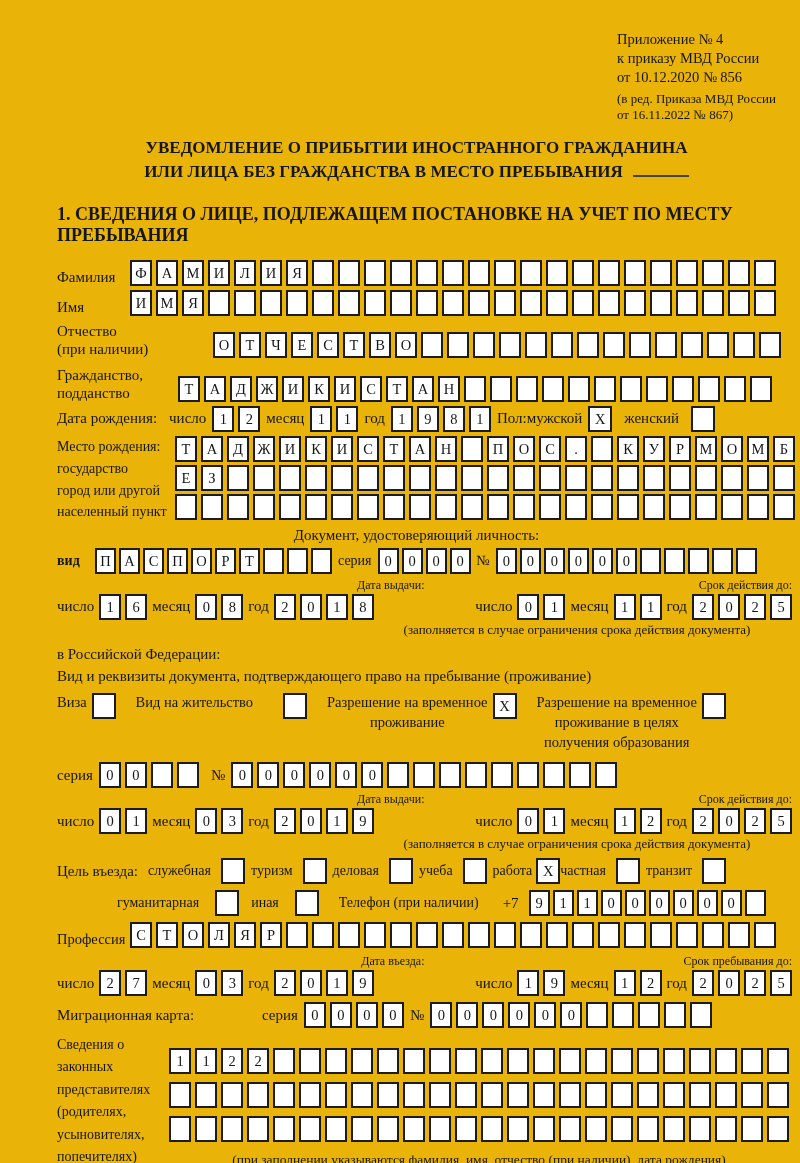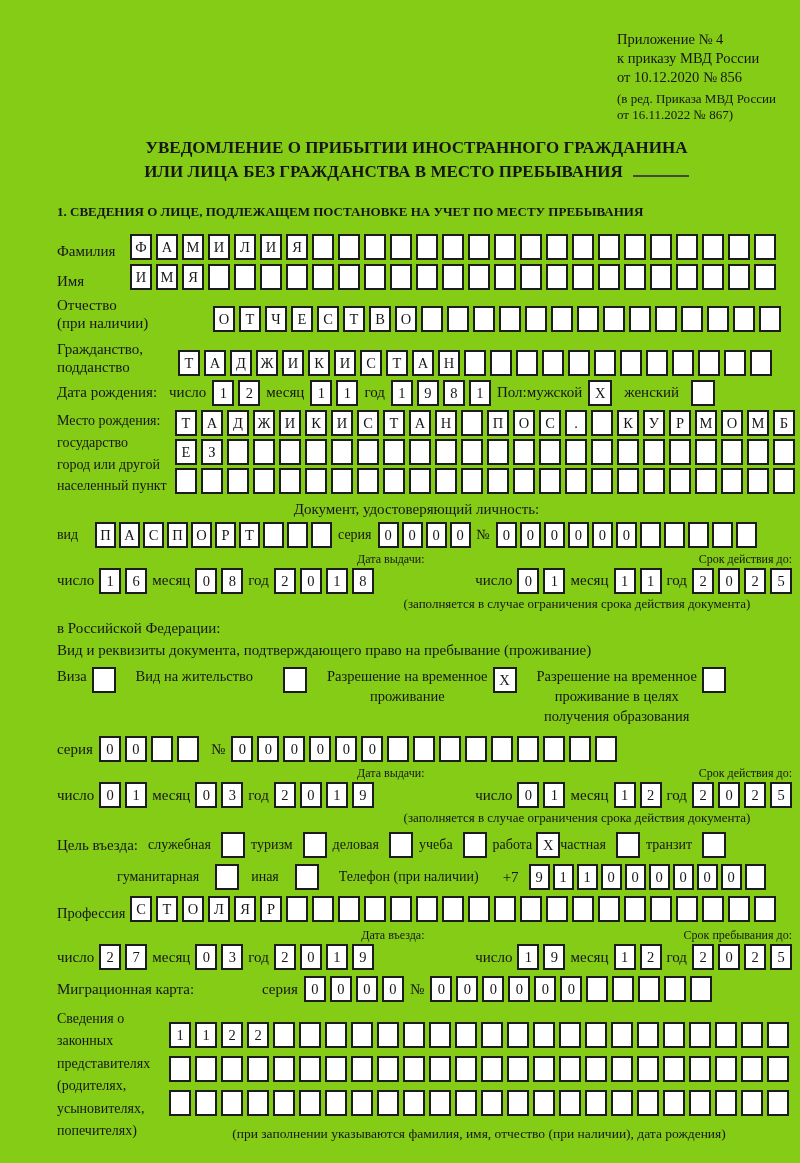--- a/index.html
+++ b/index.html
@@ -1,24 +1,24 @@
 <!DOCTYPE html>
 <html><head>
 <meta charset="utf-8">
 <style>
   html,body{margin:0;padding:0;background:#e8e8e8;}
-  .page{width:800px;height:1163px;margin:0 auto;background:#84cc16;color:#161616;
+  .page{width:800px;height:1163px;margin:0 auto;background:#eab308;color:#161616;
         font-family:"Liberation Serif","DejaVu Serif",serif;
         box-sizing:border-box;padding:30px 24px 10px 57px;overflow:hidden;position:relative;}
   .appendix{margin-left:560px;font-size:14.5px;line-height:1.3;}
   .appendix .rev{font-size:13px;margin-top:4px;line-height:1.3;}
   .forma{margin-top:16px;text-align:right;padding-right:44px;font-weight:bold;font-size:16px;letter-spacing:.5px;}
   .title{margin-top:12px;text-align:center;font-weight:bold;font-size:17px;line-height:1.4;}
   .blank-line{display:inline-block;width:56px;border-bottom:2.5px solid #444;height:14px;margin-left:10px;}
-  .sec-head{margin-top:20px;font-weight:bold;font-size:13px;margin-bottom:14px;}
+  .sec-head{margin-top:20px;font-weight:bold;font-size:18px;margin-bottom:14px;}
   .row{display:flex;align-items:flex-end;margin-bottom:4px;}
   .inline{align-items:center;flex-wrap:nowrap;}
   .lblcol{flex:none;font-size:15px;line-height:1.2;}
   .lbl{font-size:15px;flex:none;}
   .sm{font-size:14px;}
   .w73{width:73px;} .w156{width:156px;} .w121{width:121px;} .w118{width:118px;} .w112{width:112px;font-size:14px;} .w175{width:175px;}
   .cells{display:flex;gap:4px;flex:none;}
   .cells.tight{gap:3px;}
   .cell{width:18px;height:22px;border:2px solid #1c1c1c;display:flex;align-items:center;justify-content:center;
         font-size:14.5px;flex:none;background:#fff;line-height:1;}
@@ -312,21 +312,21 @@
           <div class="cell"></div>
           <div class="cell"></div>
           <div class="cell"></div>
         </div>
     </div>
   </div>
 
   <div class="doc-head">Документ, удостоверяющий личность:</div>
 
   <div class="row inline">
-    <span class="lbl sm" style="width:38px;">вид</span>
+    <span class="lbl sm" style="width:38px;font-weight:bold;">вид</span>
     <div class="cells tight">
         <div class="cell">П</div>
         <div class="cell">А</div>
         <div class="cell">С</div>
         <div class="cell">П</div>
         <div class="cell">О</div>
         <div class="cell">Р</div>
         <div class="cell">Т</div>
         <div class="cell"></div>
         <div class="cell"></div>

